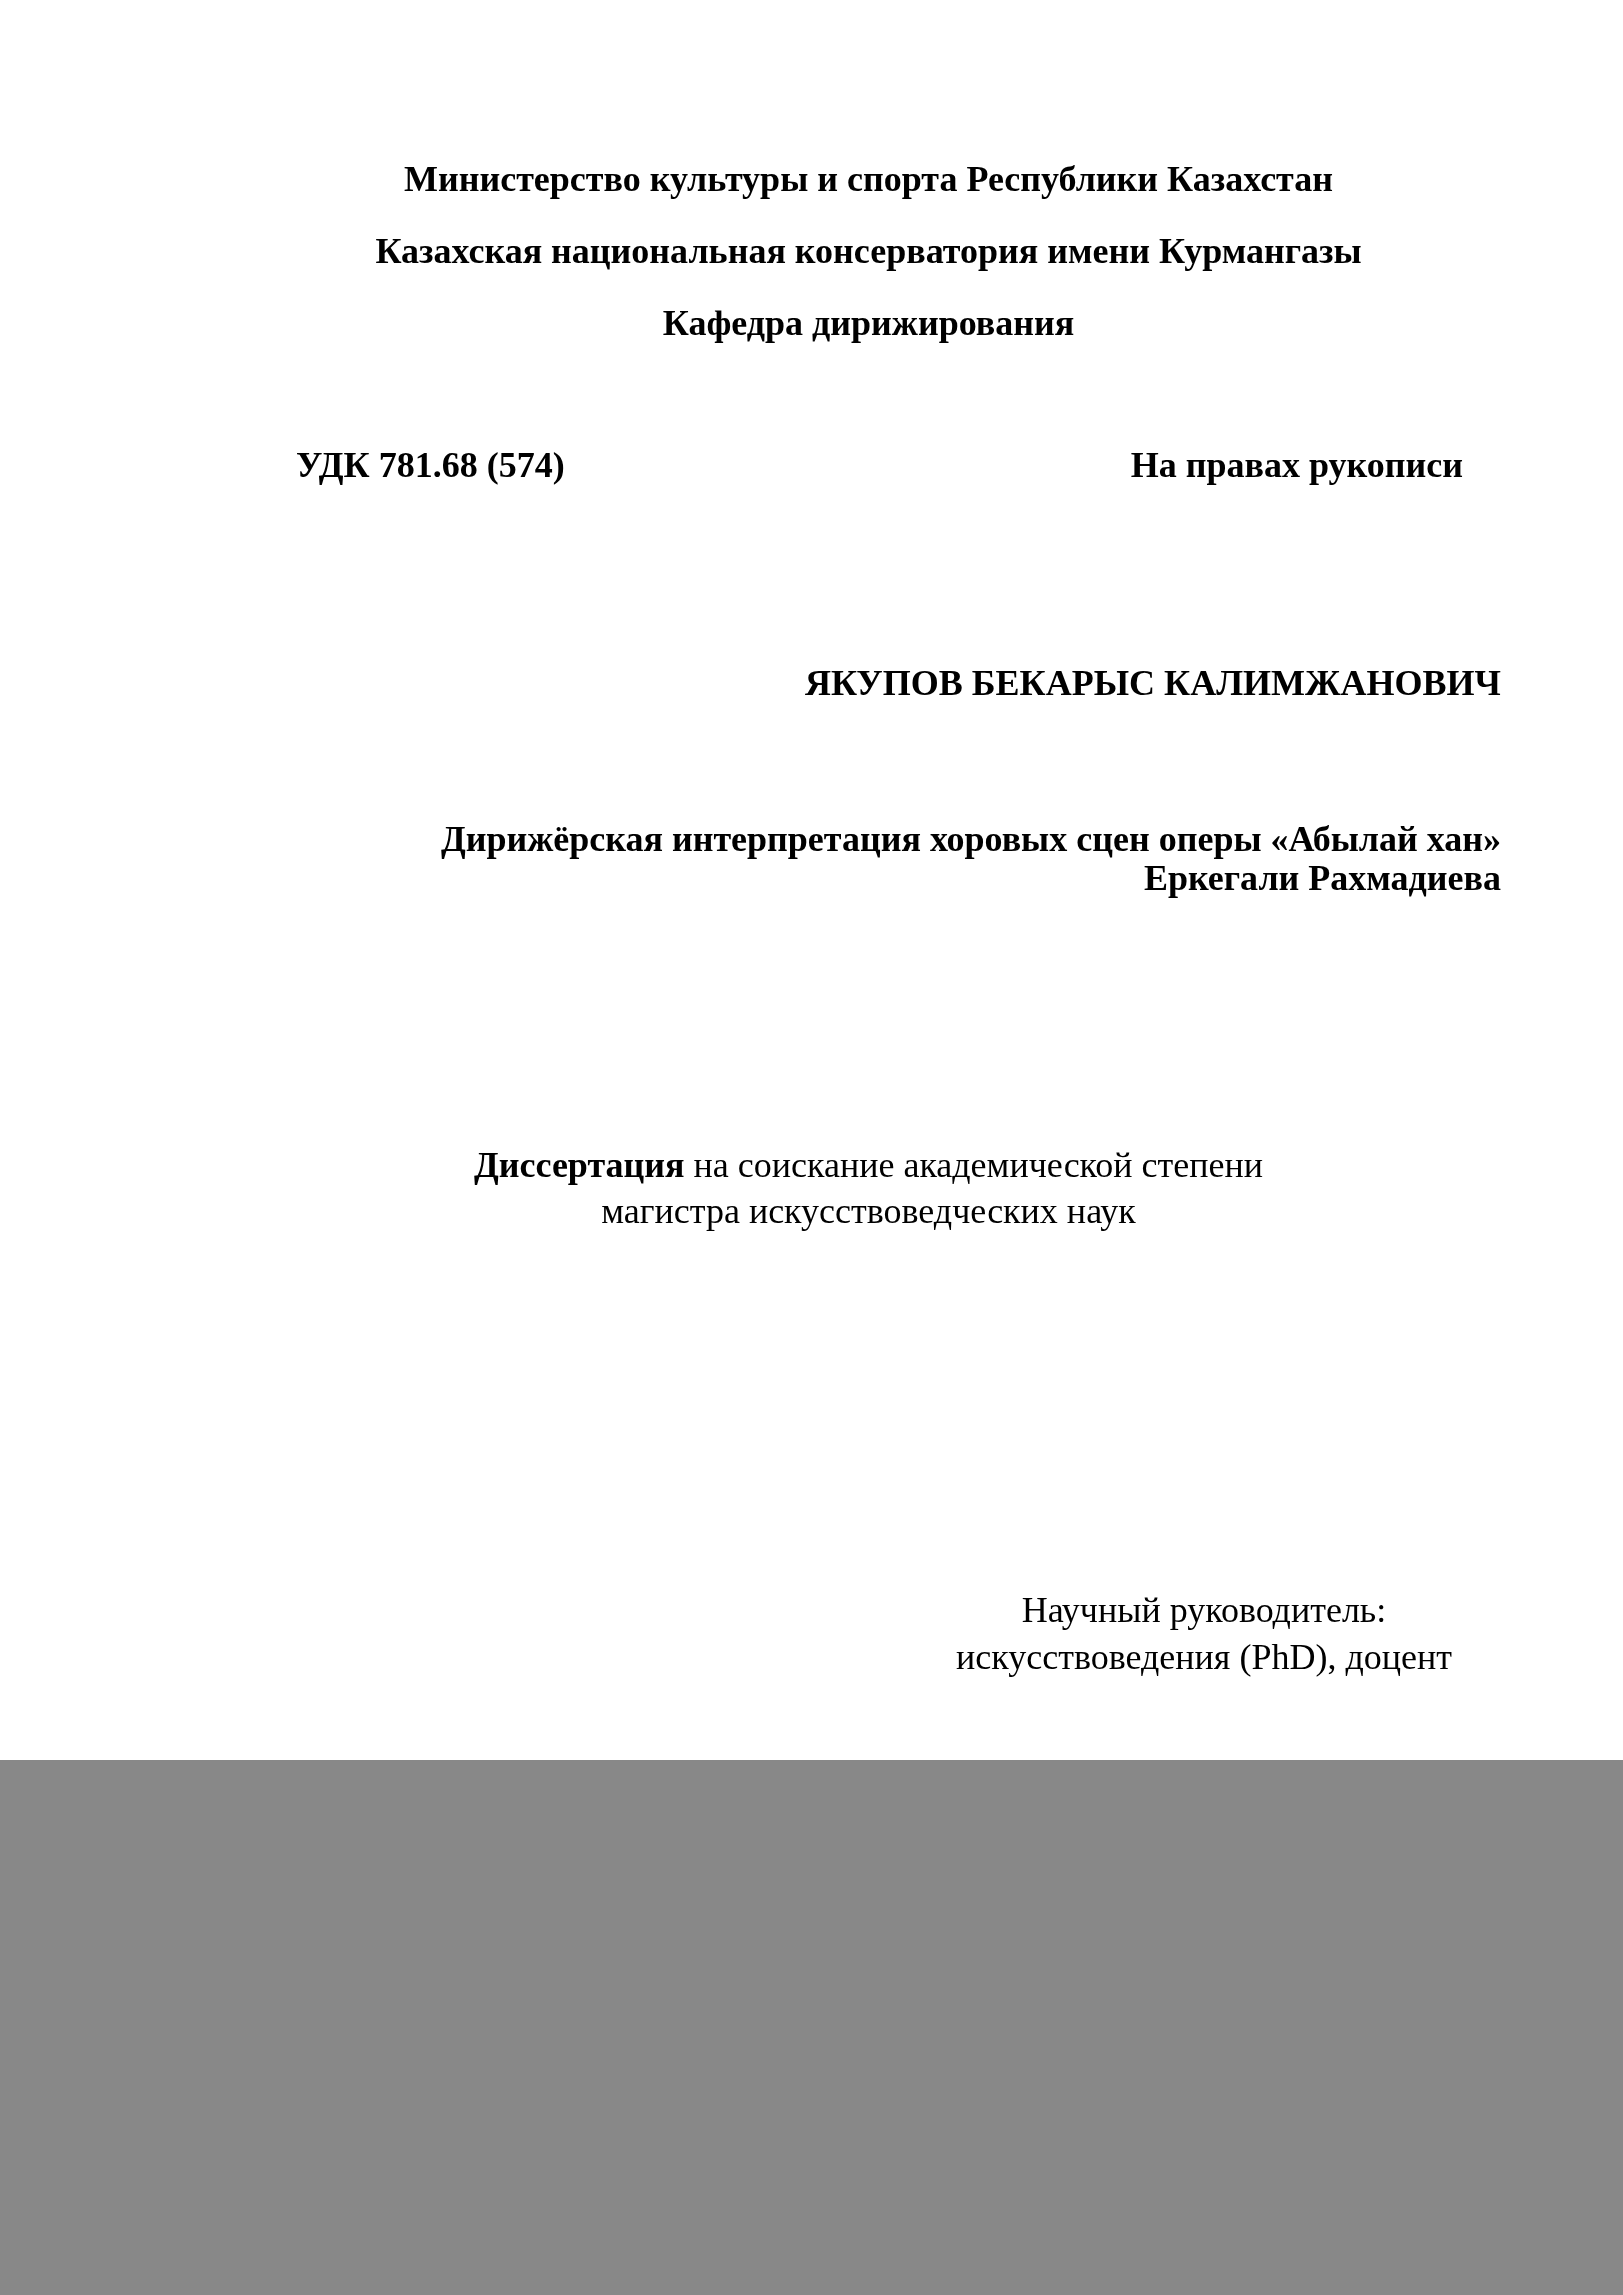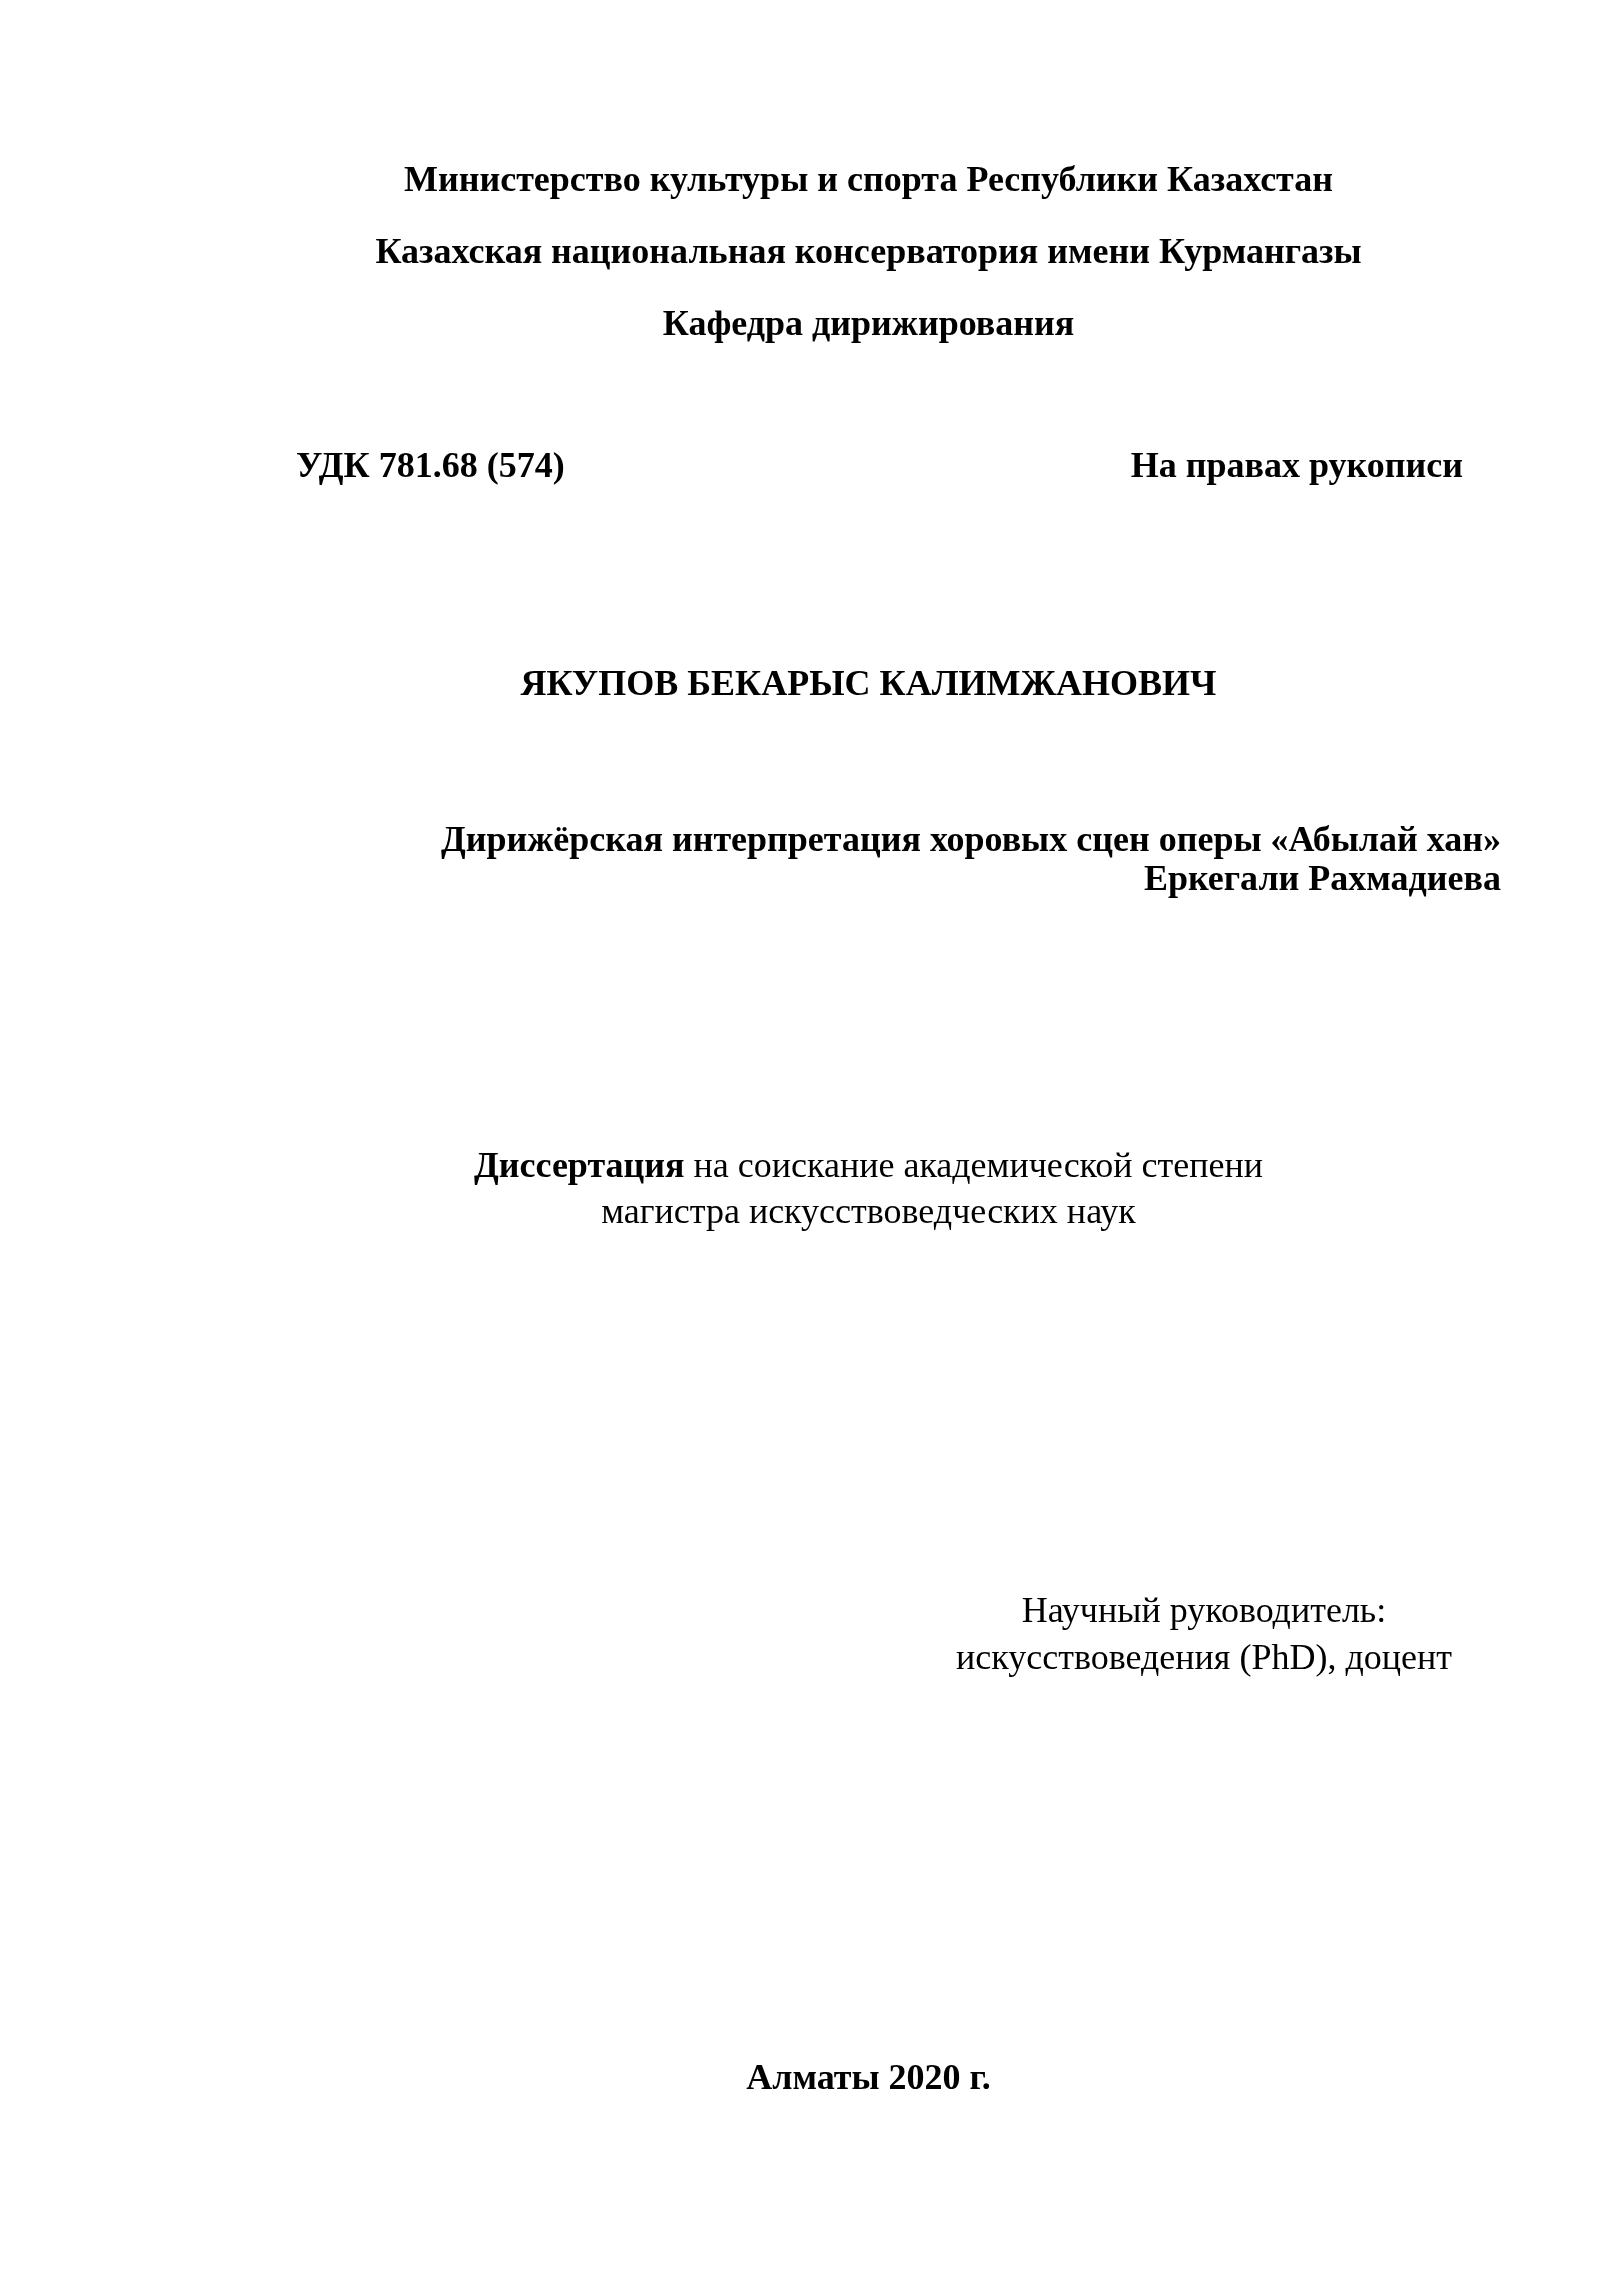--- a/index.html
+++ b/index.html
@@ -3,21 +3,21 @@
 <meta charset="utf-8">
 <style>
   html, body {
     margin: 0;
     padding: 0;
     background: #888;
   }
   .page {
     position: relative;
     width: 1623px;
-    height: 2295px;
+    height: 1760px;
     background: #ffffff;
     color: #000000;
     font-family: "Liberation Serif", "DejaVu Serif", serif;
     font-size: 36px;
     overflow: hidden;
   }
   
   .cblock {
     position: absolute;
     left: 236px;
@@ -40,20 +40,21 @@
     display: flex;
     justify-content: space-between;
     font-weight: 700;
     line-height: 36px;
   }
 
   .author-block {
     top: 665px;
     font-weight: 700;
     line-height: 36px;
+    text-align: right;
   }
 
   .title-block {
     top: 820px;
     font-weight: 700;
     line-height: 39px;
     text-align: right;
   }
 
   .specialty-block {

